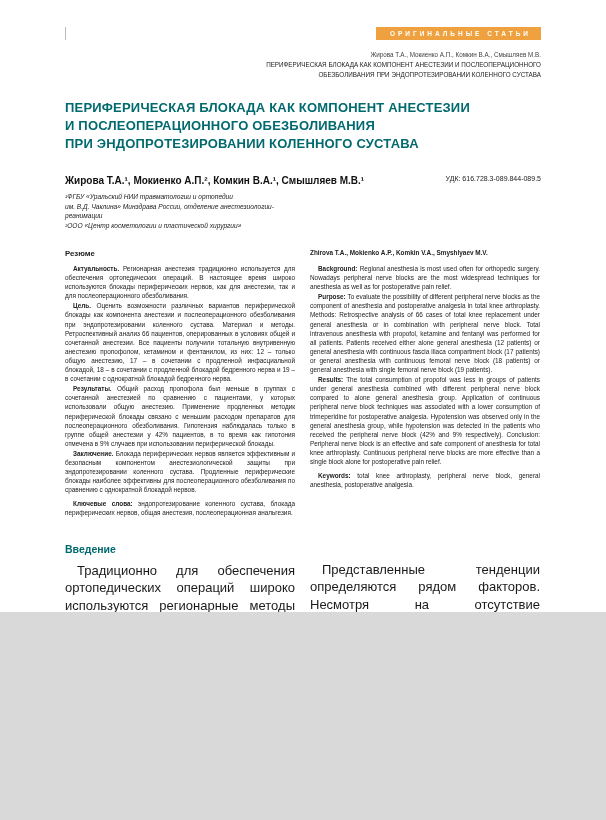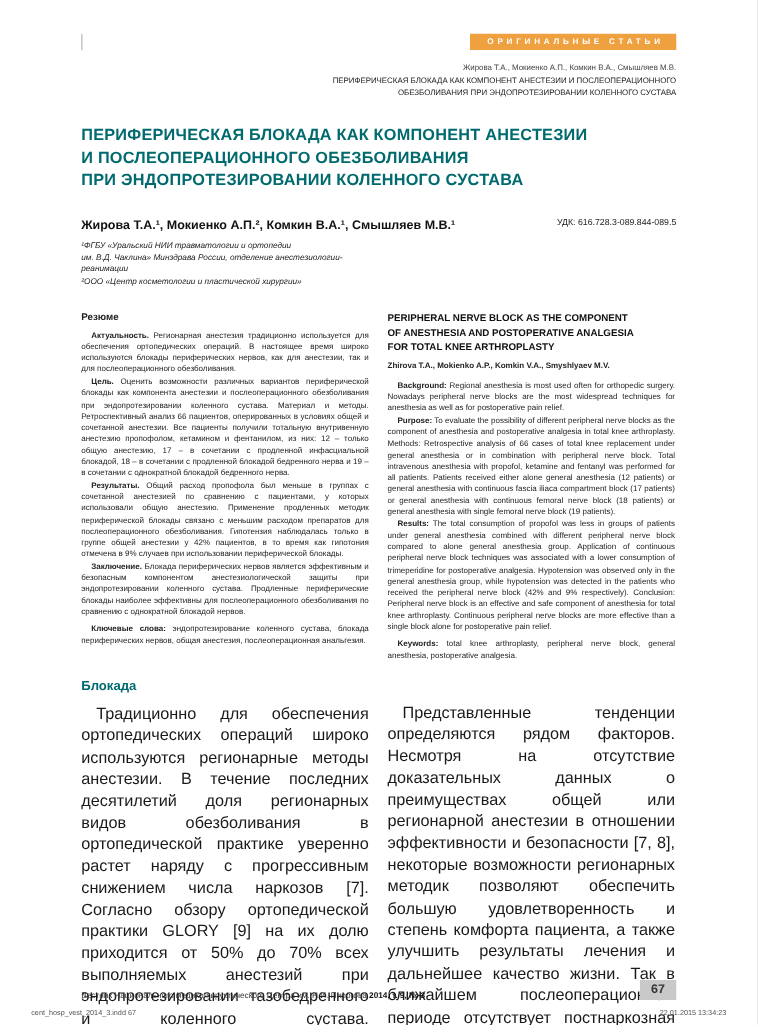--- a/index.html
+++ b/index.html
@@ -1,17 +1,17 @@
 <!DOCTYPE html>
 <html><head>
 <meta charset="utf-8">
 <style>
   html,body { margin:0; padding:0; background:#d9d9d9; }
   .page {
-    position:relative; width:606px; height:820px; margin:0 auto;
+    position:relative; width:606px; height:612px; margin:0 auto;
     background:#ffffff; overflow:hidden;
     font-family:"Liberation Sans", sans-serif; color:#1a1a1a;
   }
   
   .banner {
     position:absolute; top:27px; right:65px;
     background:#efa13f; color:#ffffff;
     font-size:6.5px; font-weight:bold; letter-spacing:3px;
     padding:3px 10px 3px 14px; text-transform:uppercase;
   }
@@ -95,35 +95,32 @@
     <div class="abs-col">
       <div class="resume-heading">Резюме</div>
       <p class="abs-par"><b class="lead">Актуальность.</b> <span>Регионарная анестезия традиционно используется для обеспечения ортопедических операций. В настоящее время широко используются блокады периферических нервов, как для анестезии, так и для послеоперационного обезболивания.</span></p>
       <p class="abs-par"><b class="lead">Цель.</b> <span>Оценить возможности различных вариантов периферической блокады как компонента анестезии и послеоперационного обезболивания при эндопротезировании коленного сустава. Материал и методы. Ретроспективный анализ 66 пациентов, оперированных в условиях общей и сочетанной анестезии. Все пациенты получили тотальную внутривенную анестезию пропофолом, кетамином и фентанилом, из них: 12 – только общую анестезию, 17 – в сочетании с продленной инфасциальной блокадой, 18 – в сочетании с продленной блокадой бедренного нерва и 19 – в сочетании с однократной блокадой бедренного нерва.</span></p>
       <p class="abs-par"><b class="lead">Результаты.</b> <span>Общий расход пропофола был меньше в группах с сочетанной анестезией по сравнению с пациентами, у которых использовали общую анестезию. Применение продленных методик периферической блокады связано с меньшим расходом препаратов для послеоперационного обезболивания. Гипотензия наблюдалась только в группе общей анестезии у 42% пациентов, в то время как гипотония отмечена в 9% случаев при использовании периферической блокады.</span></p>
       <p class="abs-par"><b class="lead">Заключение.</b> <span>Блокада периферических нервов является эффективным и безопасным компонентом анестезиологической защиты при эндопротезировании коленного сустава. Продленные периферические блокады наиболее эффективны для послеоперационного обезболивания по сравнению с однократной блокадой нервов.</span></p>
       <p class="abs-par abs-keywords"><b class="lead">Ключевые слова:</b> <span>эндопротезирование коленного сустава, блокада периферических нервов, общая анестезия, послеоперационная анальгезия.</span></p>
     </div>
 
     <div class="abs-col">
-      <div class="en-title">PERIPHERAL NERVE BLOCK AS THE COMPONENT
-OF ANESTHESIA AND POSTOPERATIVE ANALGESIA
-FOR TOTAL KNEE ARTHROPLASTY</div>
       <div class="en-authors">Zhirova T.A., Mokienko A.P., Komkin V.A., Smyshlyaev M.V.</div>
       <p class="abs-par"><b class="lead">Background:</b> <span>Regional anesthesia is most used often for orthopedic surgery. Nowadays peripheral nerve blocks are the most widespread techniques for anesthesia as well as for postoperative pain relief.</span></p>
       <p class="abs-par"><b class="lead">Purpose:</b> <span>To evaluate the possibility of different peripheral nerve blocks as the component of anesthesia and postoperative analgesia in total knee arthroplasty. Methods: Retrospective analysis of 66 cases of total knee replacement under general anesthesia or in combination with peripheral nerve block. Total intravenous anesthesia with propofol, ketamine and fentanyl was performed for all patients. Patients received either alone general anesthesia (12 patients) or general anesthesia with continuous fascia iliaca compartment block (17 patients) or general anesthesia with continuous femoral nerve block (18 patients) or general anesthesia with single femoral nerve block (19 patients).</span></p>
       <p class="abs-par"><b class="lead">Results:</b> <span>The total consumption of propofol was less in groups of patients under general anesthesia combined with different peripheral nerve block compared to alone general anesthesia group. Application of continuous peripheral nerve block techniques was associated with a lower consumption of trimeperidine for postoperative analgesia. Hypotension was observed only in the general anesthesia group, while hypotension was detected in the patients who received the peripheral nerve block (42% and 9% respectively). Conclusion: Peripheral nerve block is an effective and safe component of anesthesia for total knee arthroplasty. Continuous peripheral nerve blocks are more effective than a single block alone for postoperative pain relief.</span></p>
       <p class="abs-par abs-keywords"><b class="lead">Keywords:</b> <span>total knee arthroplasty, peripheral nerve block, general anesthesia, postoperative analgesia.</span></p>
     </div>
 
   </div>
 
   <div class="intro-row">
     <div class="intro-col">
-      <div class="section-heading">Блокада</div>
+      <div class="section-heading">Введение</div>
       <p class="body-par indent">Традиционно для обеспечения ортопедических операций широко используются регионарные методы анестезии. В течение последних десятилетий доля регионарных видов обезболивания в ортопедической практике уверенно растет наряду с прогрессивным снижением числа наркозов [7]. Согласно обзору ортопедической практики GLORY [9] на их долю приходится от 50% до 70% всех выполняемых анестезий при эндопротезировании тазобедренного и коленного сустава. Преобладающим методом анестезии по данным регистра является нейроаксиальная блокада, а основой послеоперационного обезболивания – продленная эпидуральная анальгезия. Однако в начале нового тысячелетия структура регионарной анестезии и анальгезии претерпела существенные изменения. Так, на рубеже XX–XXI веков различные виды нейроаксиальной блокады все чаще уступают место изолированной анестезии нервных стволов</p>
     </div>
     <div class="intro-col intro-col2">
       <p class="body-par indent">Представленные тенденции определяются рядом факторов. Несмотря на отсутствие доказательных данных о преимуществах общей или регионарной анестезии в отношении эффективности и безопасности [7, 8], некоторые возможности регионарных методик позволяют обеспечить большую удовлетворенность и степень комфорта пациента, а также улучшить результаты лечения и дальнейшее качество жизни. Так в ближайшем послеоперационном периоде отсутствует постнаркозная седация, тошнота и рвота. Использование продленных блокад позволяет последовательно обеспечить адекватную анальгезию на всех этапах послеоперационного периода, облегчить реабилитацию и сократить сроки лечения. Регионарная анальгезия ассоциируют со снижением потребности в системных опиоидных анальгетиках</p>
     </div>
   </div>
 
   <div class="footer">
     <div class="footer-journal"><span>Вестник Национального медико-хирургического Центра им. Н.И. Пирогова </span><b>2014, т. 9, № 3</b></div>
     <div class="page-num">67</div>

